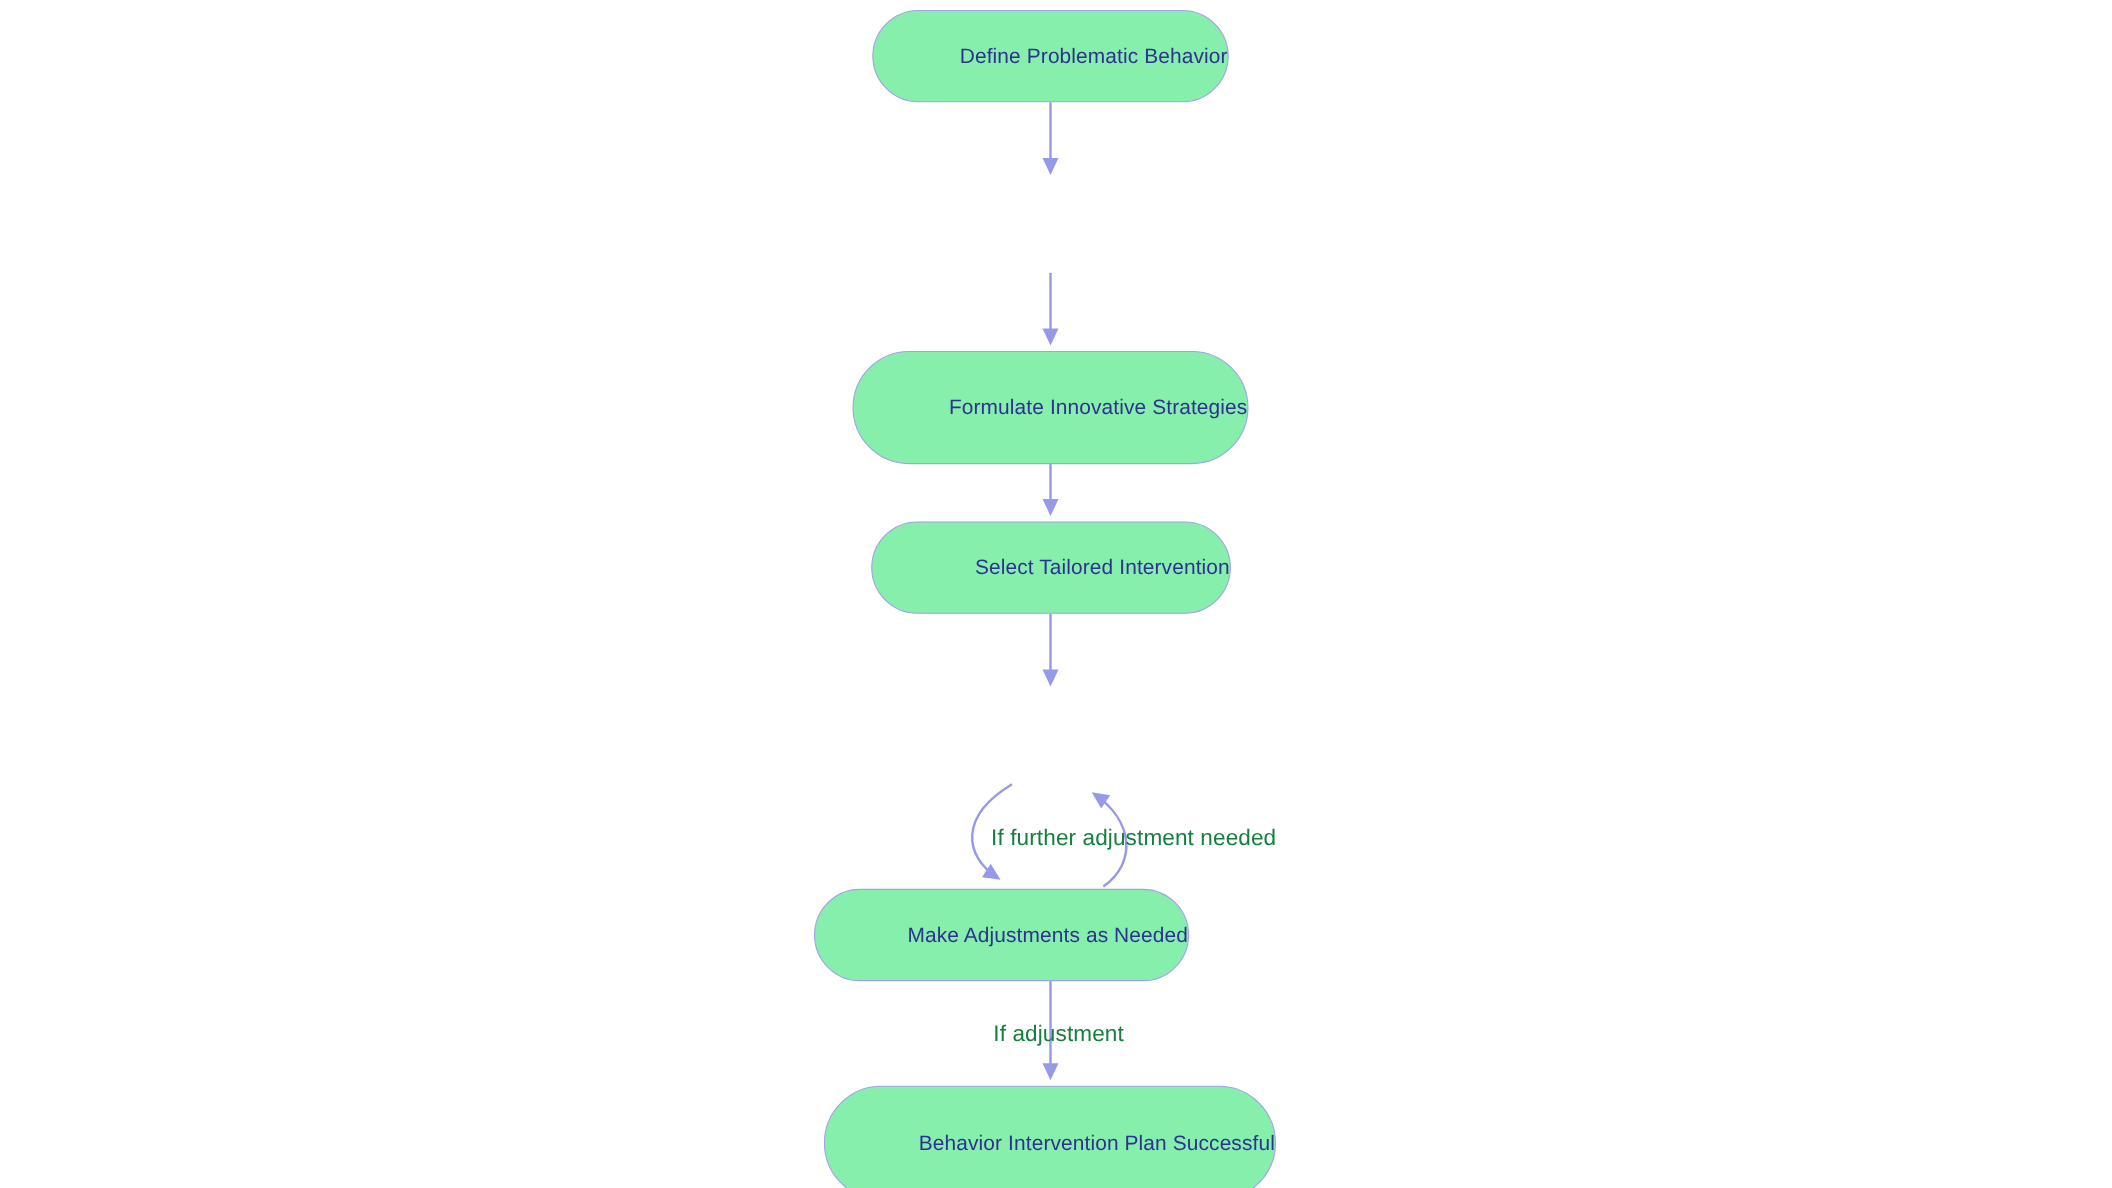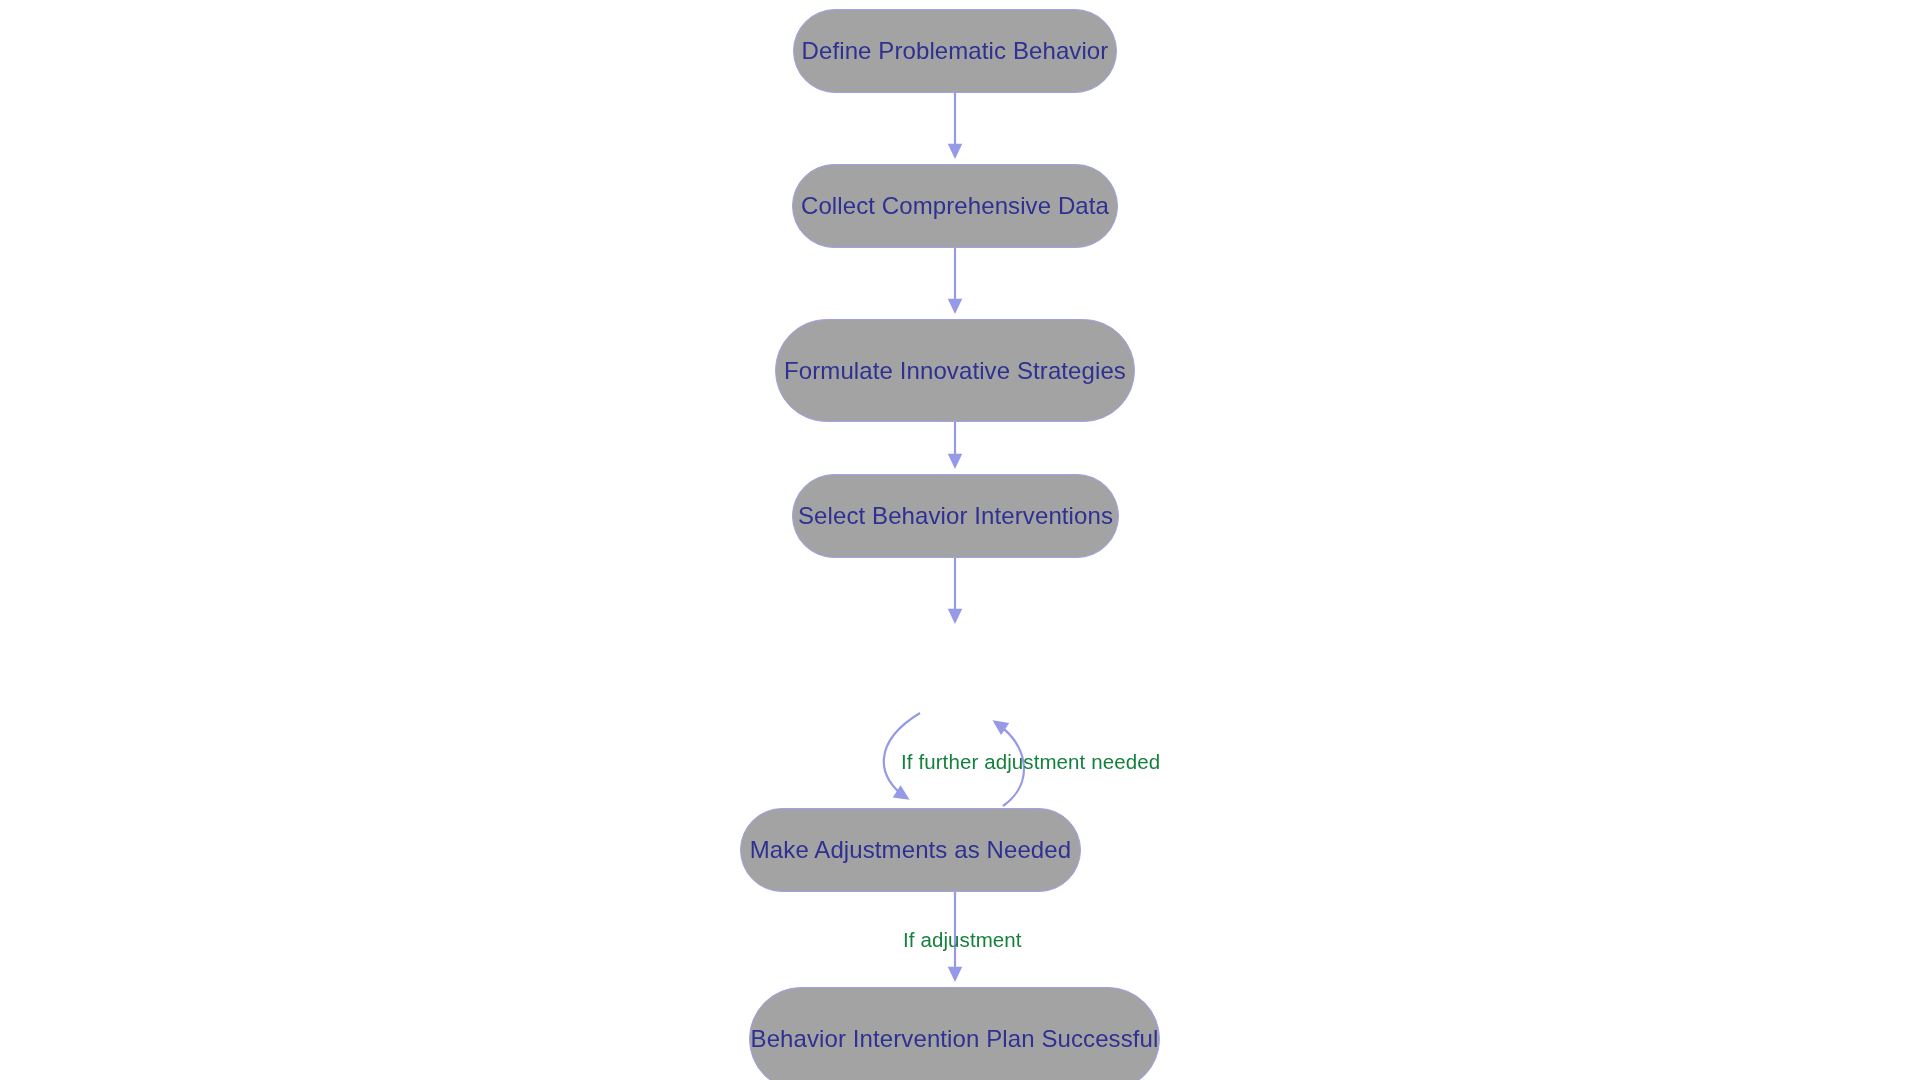--- a/index.html
+++ b/index.html
@@ -22,28 +22,28 @@
   #edge-layer {
     position: absolute;
     left: 0;
     top: 0;
     width: 1920px;
     height: 1080px;
   }
   .node {
     position: absolute;
     box-sizing: border-box;
-    background: #a3a3a3;
+    background: #86efac;
     border: 1.3px solid #9fa2e8;
     border-radius: 999px;
     display: flex;
     align-items: center;
-    justify-content: center;
+    justify-content: flex-end;
     color: #2e3192;
-    font-size: 24px;
+    font-size: 19px;
     font-weight: 400;
     letter-spacing: 0.1px;
     white-space: nowrap;
     z-index: 2;
   }
   .node-label {
     color: #2e3192;
     line-height: 1;
   }
   .edge-label {
@@ -94,30 +94,27 @@
 
     <g>
       <line x1="955" y1="892" x2="955" y2="979" stroke="#9699e8" stroke-width="2.2" marker-end="url(#arrowhead)"></line>
     </g>
   </svg>
 
   <div class="node" style="left:793px; top:9px; width:324px; height:84px;">
     <span class="node-label">Define Problematic Behavior</span>
   </div>
 
-  <div class="node" style="left:792px; top:164px; width:326px; height:84px;">
-    <span class="node-label">Collect Comprehensive Data</span>
-  </div>
 
   <div class="node" style="left:775px; top:319px; width:360px; height:103px;">
     <span class="node-label">Formulate Innovative Strategies</span>
   </div>
 
   <div class="node" style="left:792px; top:474px; width:327px; height:84px;">
-    <span class="node-label">Select Behavior Interventions</span>
+    <span class="node-label">Select Tailored Intervention</span>
   </div>
 
 
   <div class="node" style="left:740px; top:808px; width:341px; height:84px;">
     <span class="node-label">Make Adjustments as Needed</span>
   </div>
 
   <div class="node" style="left:749px; top:987px; width:411px; height:104px;">
     <span class="node-label">Behavior Intervention Plan Successful</span>
   </div>

